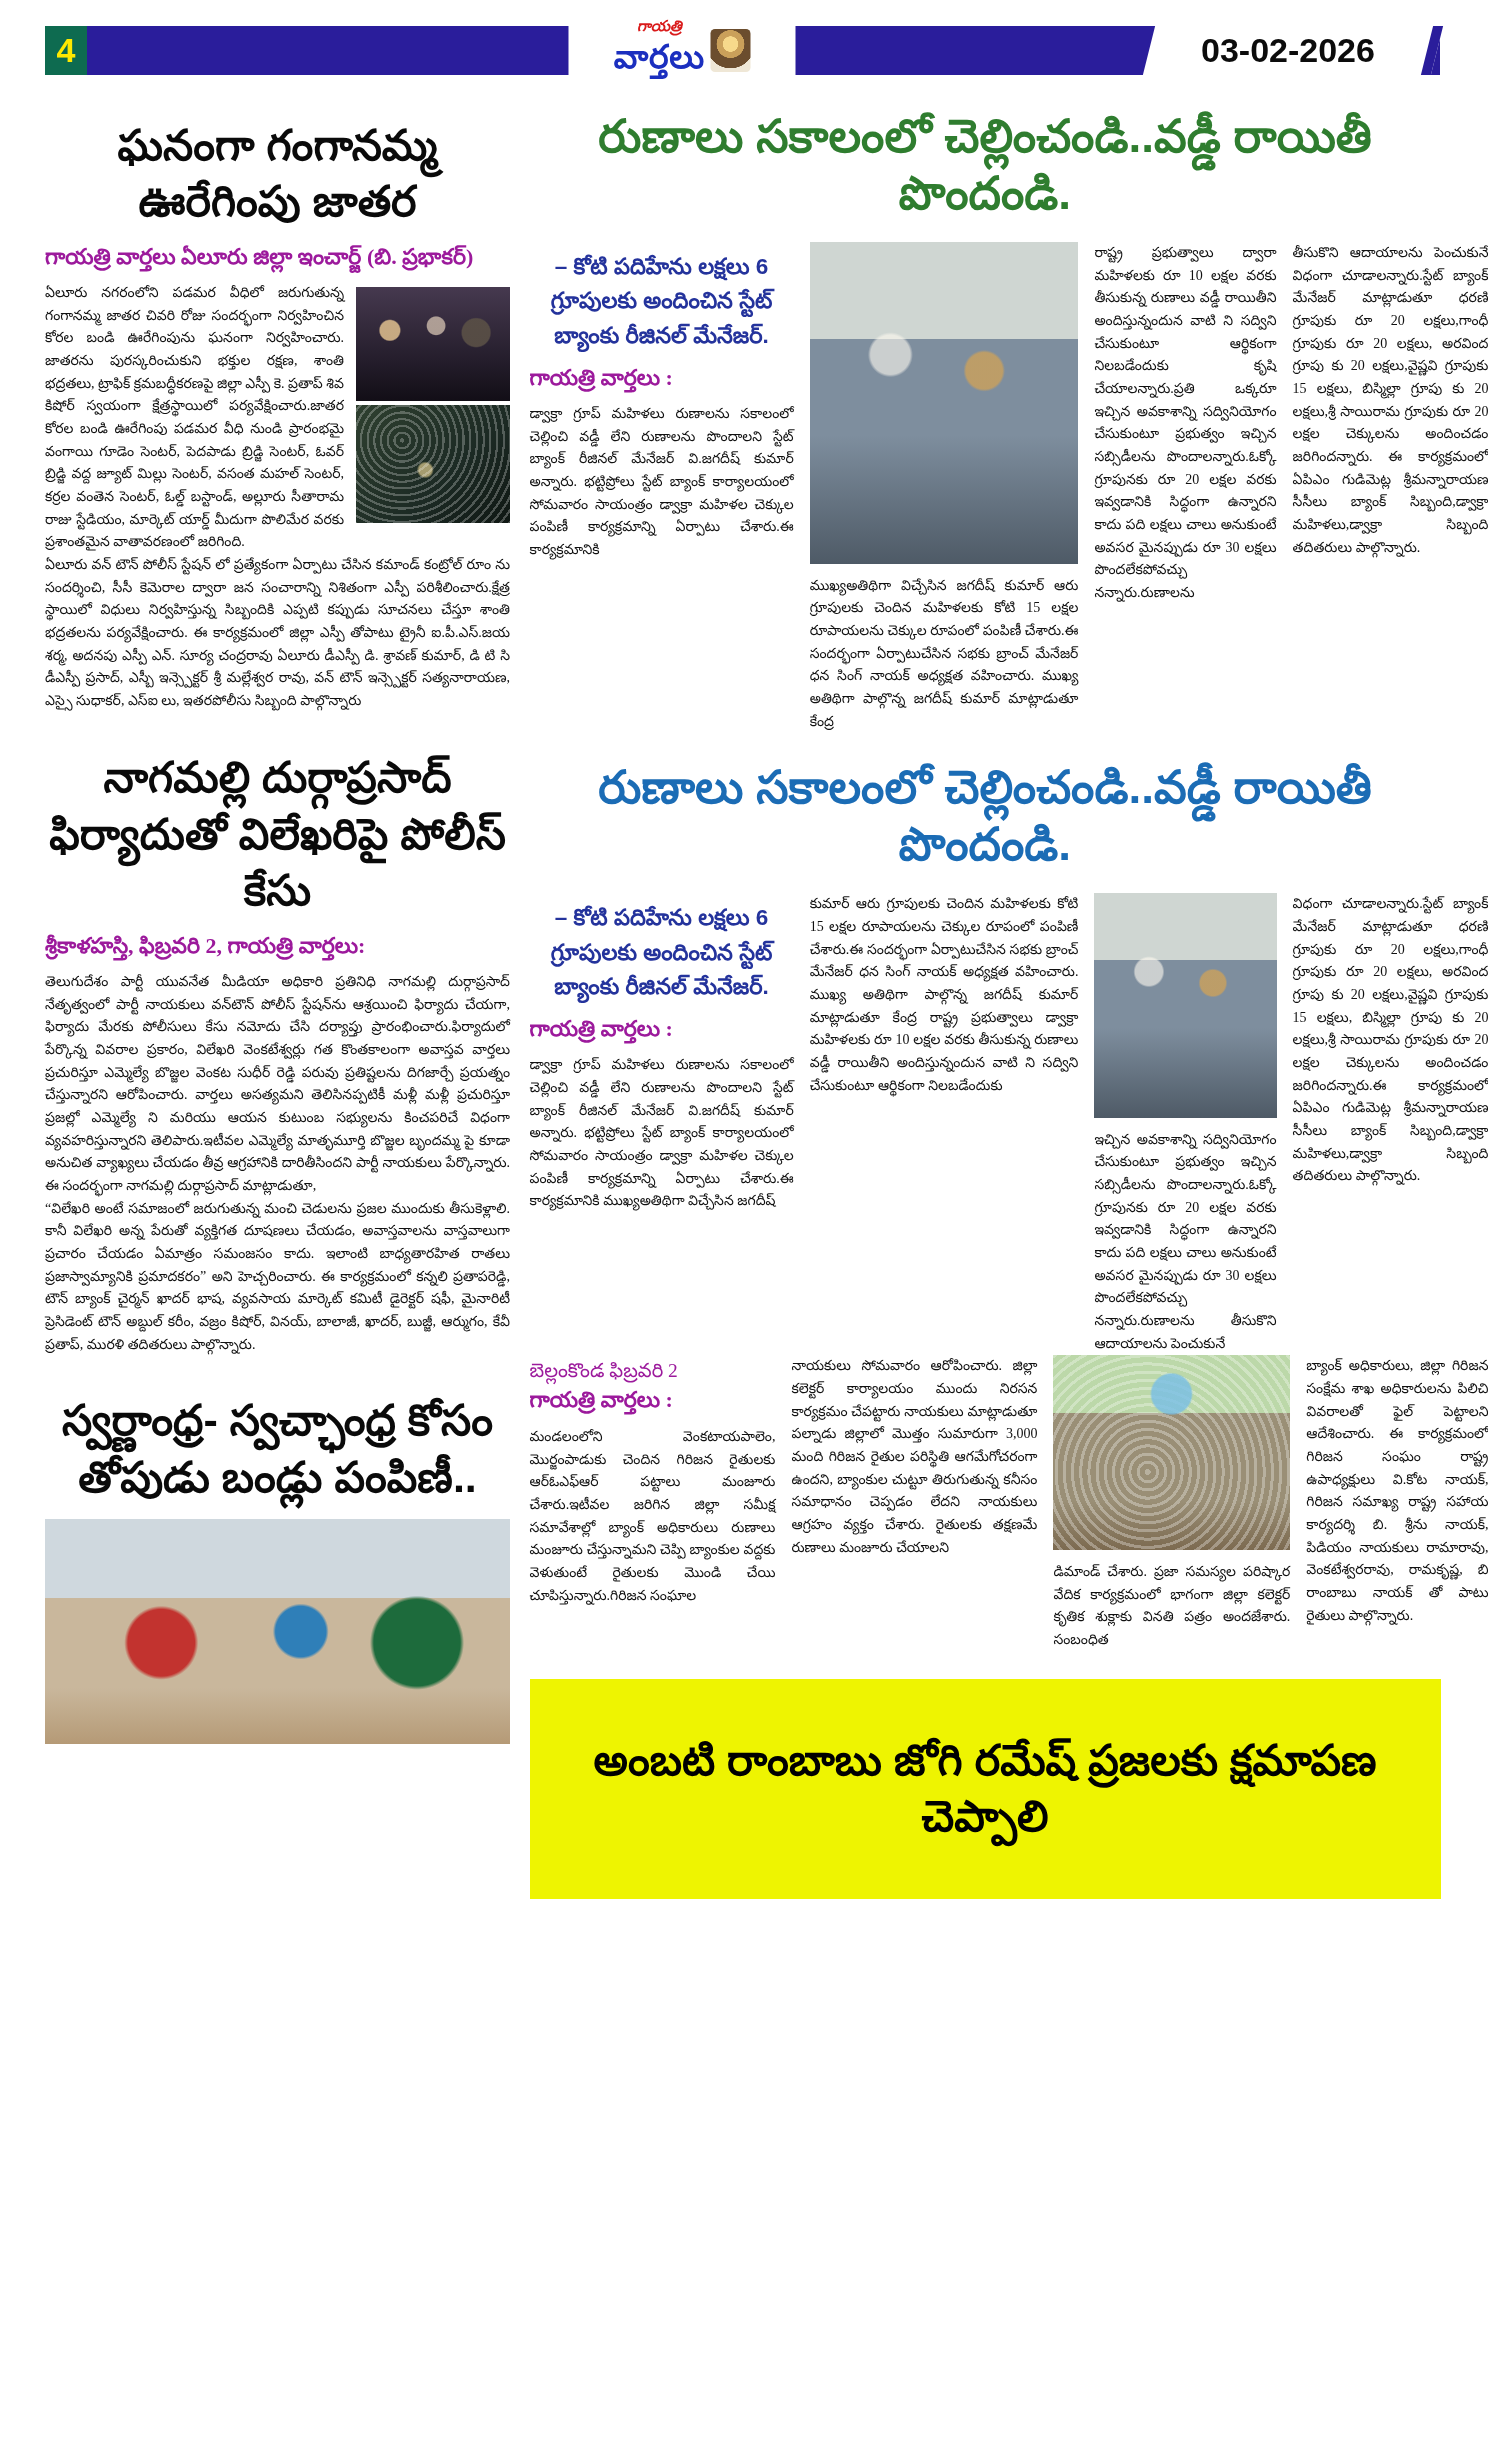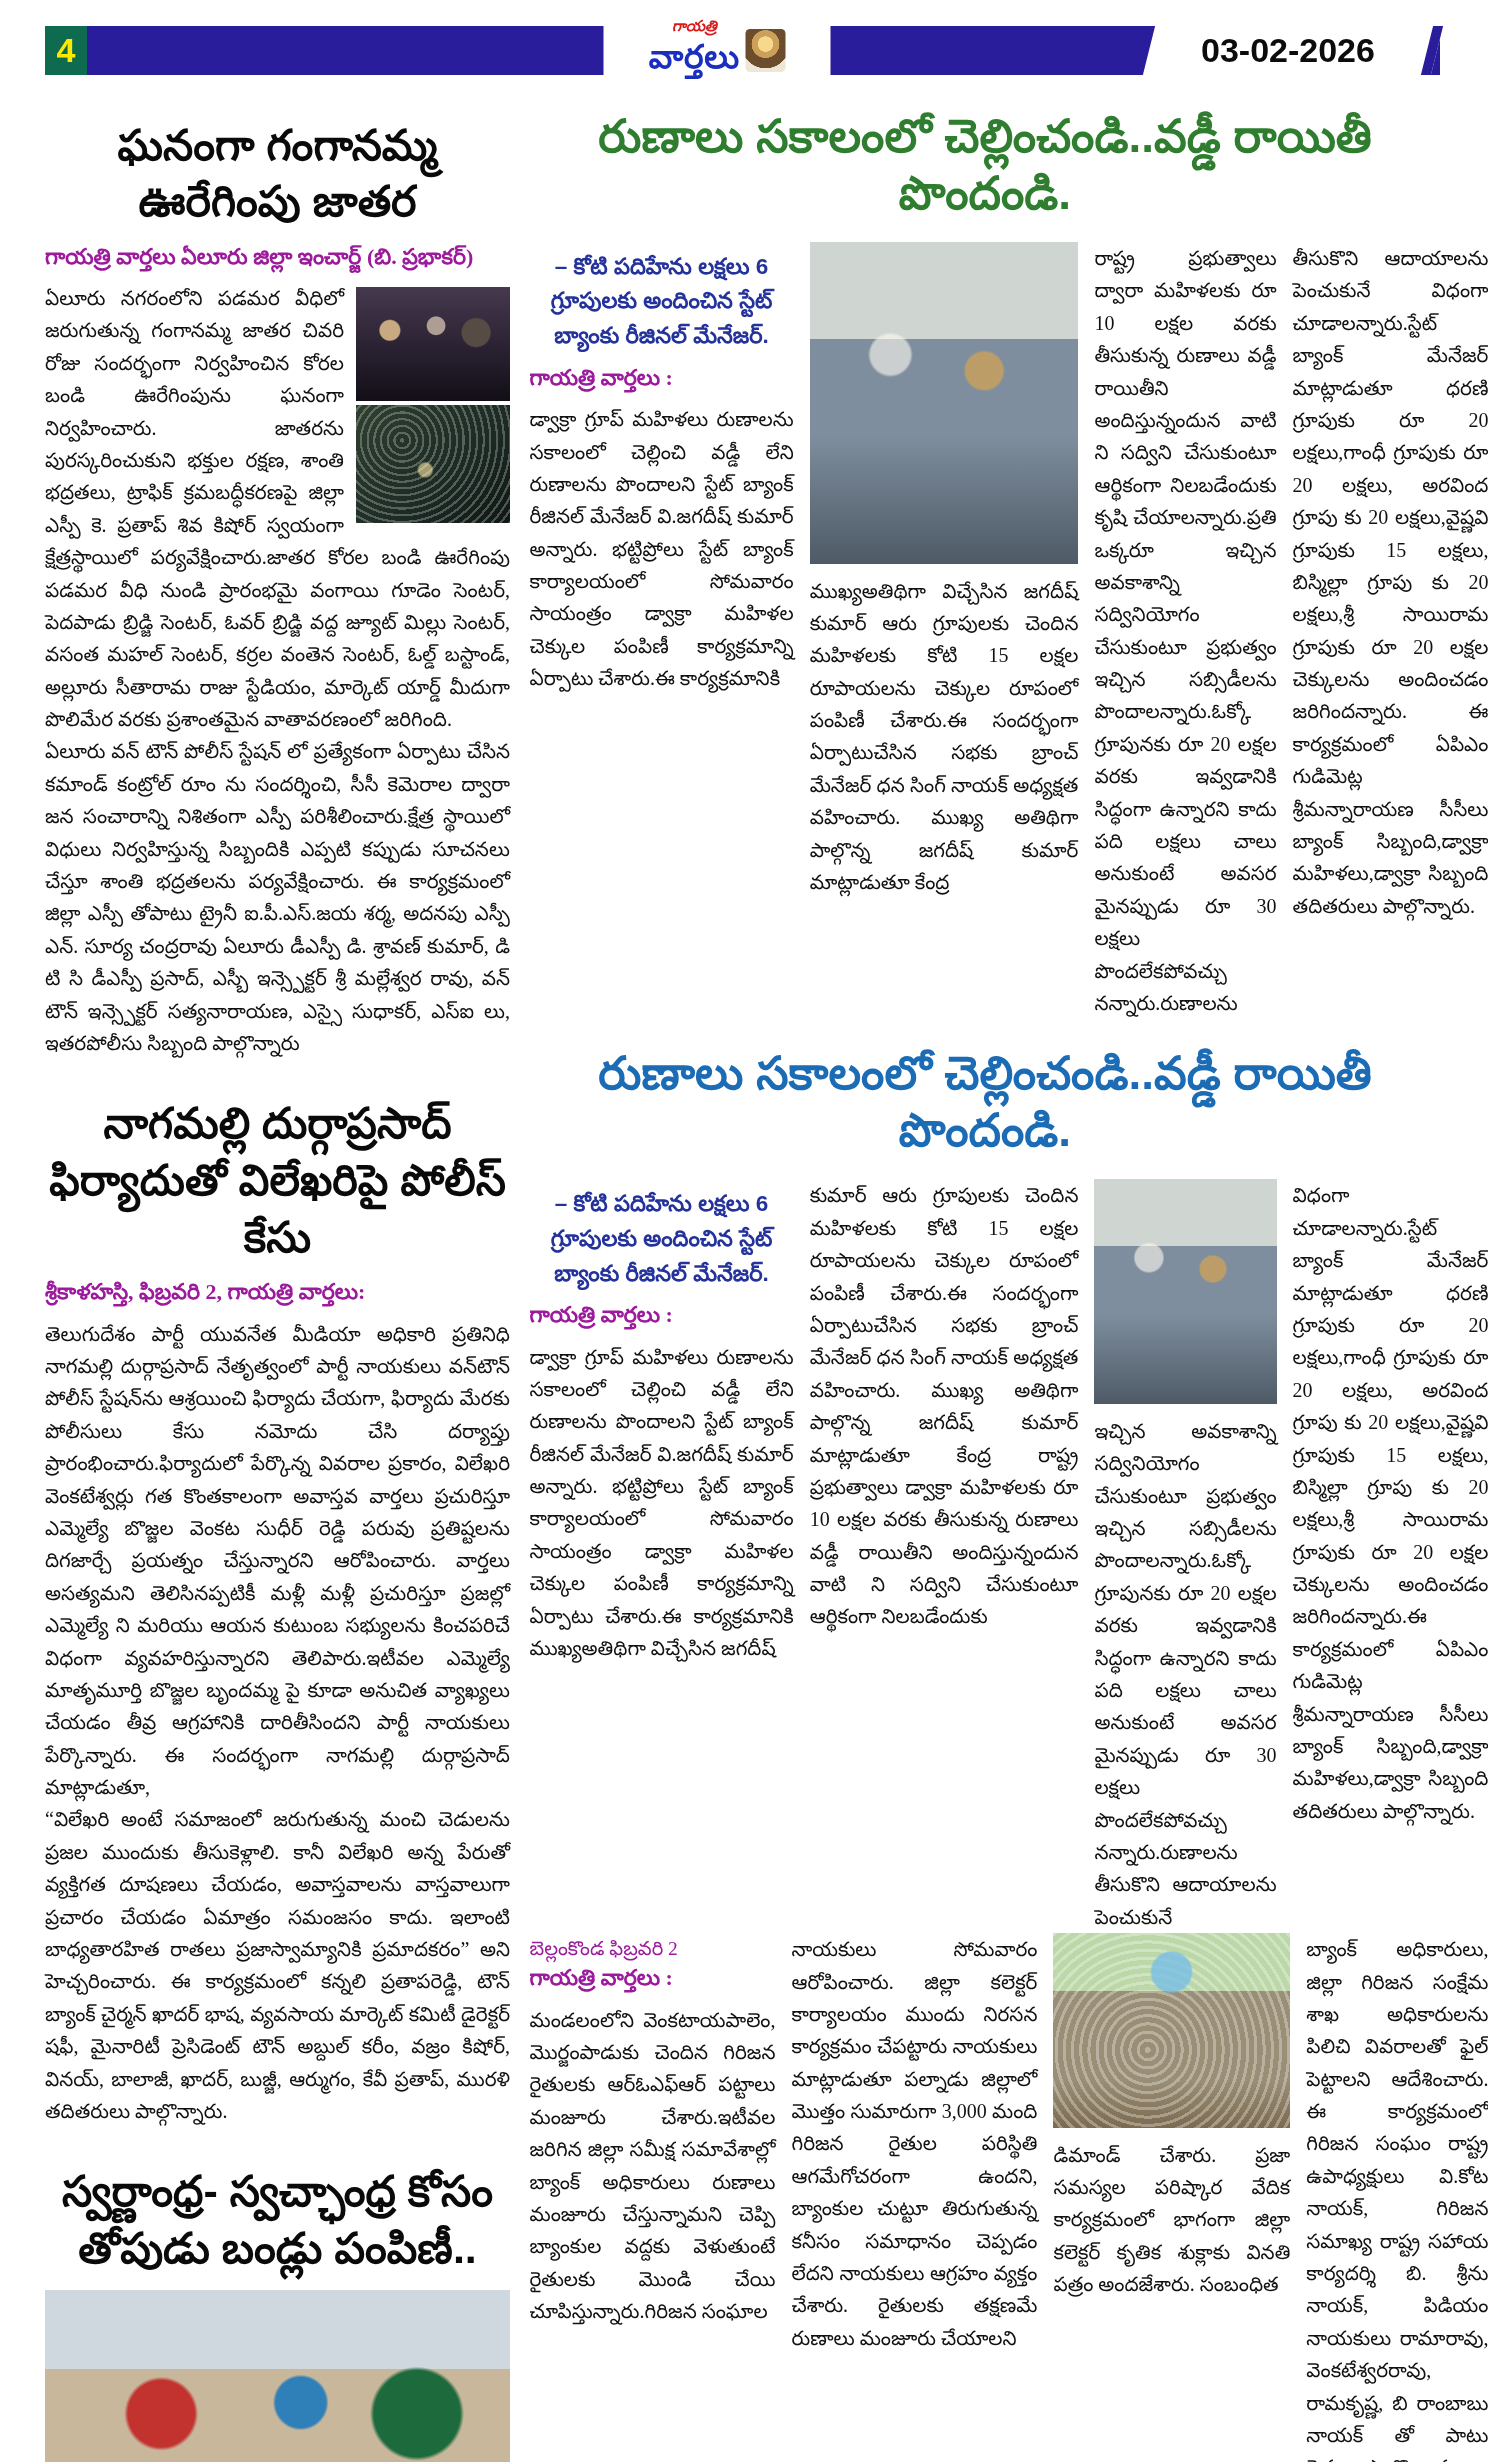--- a/index.html
+++ b/index.html
@@ -5,36 +5,36 @@
   html,body { margin:0; padding:0; background:#ffffff; }
   body { width:1488px; font-family:"Liberation Serif", serif; color:#111; }
   .page { padding:0 48px 22.5px 45px; }
 
   
   .masthead { margin-top:25.5px; display:flex; height:49px; }
   .pagenum-box { width:42px; background:#0e6b50; color:#ffe900;
     font:bold 34px/49px "Liberation Sans", sans-serif; text-align:center; }
   .navbar { flex:1; background:#2a1d9b; position:relative; display:flex; align-items:center; }
   .logo-box { position:absolute; left:44%; transform:translateX(-50%); top:-1.5px; bottom:-1.5px;
-    background:#fff; width:211px; display:flex; align-items:center; justify-content:center; gap:6px; padding:0 8px;margin-left:35px; }
+    background:#fff; width:211px; display:flex; align-items:center; justify-content:center; gap:6px; padding:0 8px; }
   .logo-text { text-align:center; line-height:1; }
   .logo-script { color:#d91a1a; font:italic bold 15px "Liberation Sans", sans-serif; }
   .logo-title { color:#1b2fbf; font:bold 33px "Liberation Sans", sans-serif; letter-spacing:0.7px; }
   .logo-goddess { width:40px; height:43px; border-radius:4.5px;
     background: radial-gradient(circle at 50% 35%, #f7d98b 0 22%, #caa05a 23% 40%, #6b4d2e 41% 70%, #efe7d6 71%); }
   .date-wrap { margin-left:auto; margin-right:3px; height:100%; display:flex; align-items:center; }
   .date-box { background:#fff; transform:skewX(-14deg); padding:0 52px; height:100%; display:flex; align-items:center; border-right:10.5px solid #2a1d9b; }
   .date-text { transform:skewX(14deg); font:bold 34px "Liberation Sans", sans-serif; color:#0c0c0c; }
 
   
   .content { display:flex; gap:19.5px; margin-top:22.5px; }
   .col-left { width:465px; flex:none; }
   .col-main { width:911px; flex:none; }
 
-  .body-txt { font-size:20px; line-height:1.62; text-align:justify; word-break:break-word; }
+  .body-txt { font-size:14px; line-height:1.62; text-align:justify; word-break:break-word; }
   .byline { color:#9c1a9c; font-weight:bold; font-size:22px; margin:10.5px 0 7.5px; }
   .dateline { color:#9c1a9c; font-weight:normal; font-size:19.5px; margin:4.5px 0 1.5px; }
 
   .h-left { font:bold 43px/1.32 "Liberation Sans", sans-serif; color:#0a0a0a; text-align:center; margin:19.5px 0 13.5px; }
 
   
   .photo { flex:none; }
   .ph-night { background:
     radial-gradient(circle at 22% 38%, rgba(236,202,148,.8) 0 7%, transparent 8%),
     radial-gradient(circle at 52% 34%, rgba(214,196,178,.75) 0 8%, transparent 9%),

